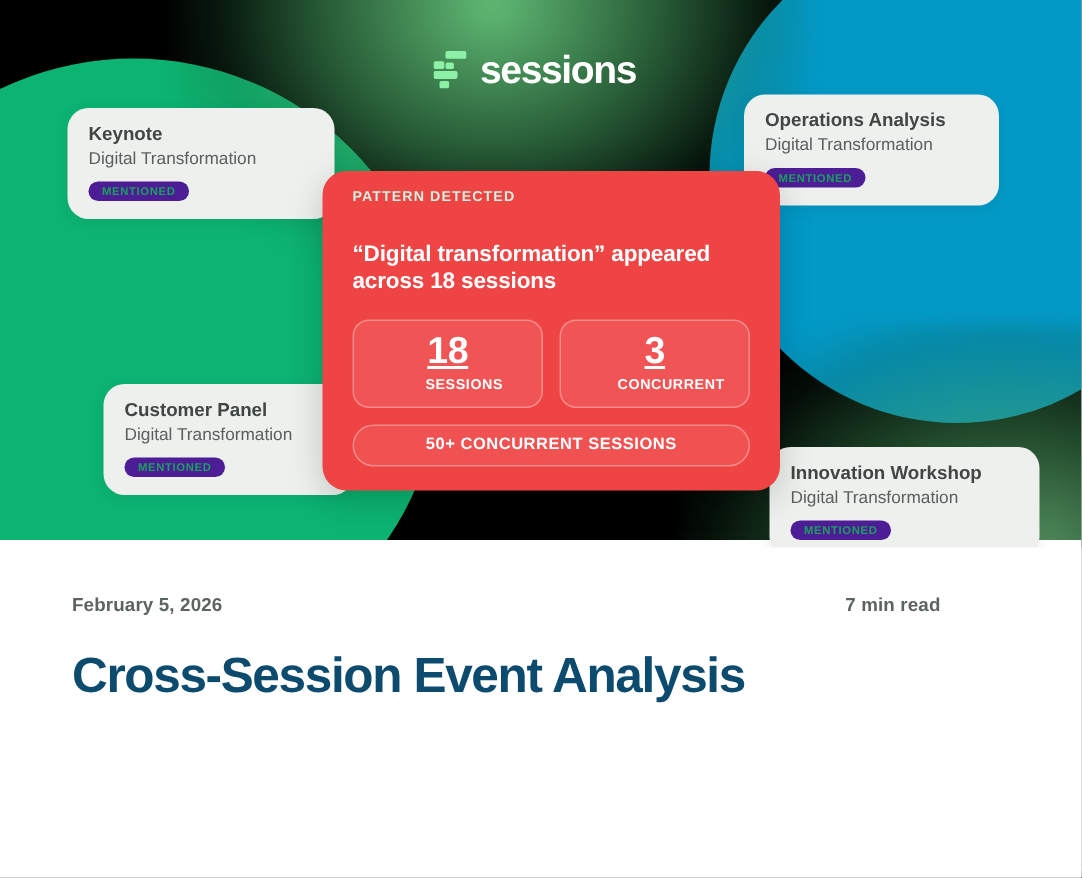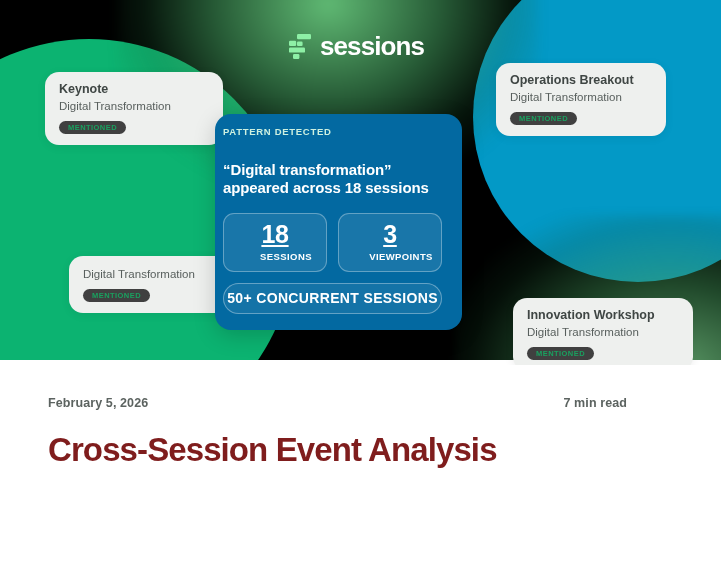--- a/index.html
+++ b/index.html
@@ -101,42 +101,42 @@
     color: #585f5d;
     font-size: 11.5px;
     font-weight: 400;
     line-height: 1.3;
     margin-top: 1px;
     white-space: nowrap;
   }
   .badge {
     display: inline-block;
     margin-top: 7px;
-    background: #404040;
+    background: #4c1d95;
     color: #1aa05f;
     font-size: 7.5px;
     font-weight: 700;
     letter-spacing: 0.45px;
     padding: 3px 9px 3px 9px;
     border-radius: 999px;
     line-height: 1;
   }
   #card-keynote   { left: 45px;  top: 72px;  width: 178px; }
   #card-ops       { left: 496px; top: 63px;  width: 170px; }
   #card-customer  { left: 69px;  top: 256px; width: 167px; }
   #card-innov     { left: 513px; top: 266px; width: 180px; margin-top: 32px; }
 
   
   .pattern-card {
     position: absolute;
     left: 215px; top: 114px;
-    width: 247px;
-    background: #0369a1;
+    width: 305px;
+    background: #ef4444;
     border-radius: 16px;
-    padding: 13px 20px 16px 8px;
+    padding: 13px 20px 16px 20px;
     z-index: 9;
     box-shadow: 0 6px 22px rgba(0,0,0,0.18);
   }
   .pattern-eyebrow {
     color: #cdf0e0;
     font-size: 9.5px;
     font-weight: 600;
     letter-spacing: 0.7px;
     line-height: 1;
   }
@@ -179,21 +179,21 @@
     margin-left: 22px;
   }
   .pill {
     margin-top: 11px;
     border: 1px solid rgba(255,255,255,0.34);
     background: rgba(255,255,255,0.07);
     border-radius: 999px;
     text-align: center;
     padding: 7px 0 8px 0;
     color: #ffffff;
-    font-size: 14px;
+    font-size: 11px;
     font-weight: 700;
     letter-spacing: 0.35px;
     line-height: 1;
   }
 
   
   .article {
     position: absolute;
     left: 0; top: 360px;
     width: 721px; height: 220px;
@@ -208,21 +208,21 @@
     width: 579px;
   }
   .meta-date, .meta-read {
     color: #5c6360;
     font-size: 12.5px;
     font-weight: 700;
     letter-spacing: 0.1px;
   }
   .article-title {
     margin-top: 22px;
-    color: #7f1d1d;
+    color: #0c4a6e;
     font-size: 33px;
     font-weight: 700;
     letter-spacing: -0.9px;
     line-height: 1.08;
   }
   .article-dek {
     margin-top: 13px;
     color: #6a7370;
     font-size: 16.5px;
     font-weight: 700;
@@ -256,26 +256,27 @@
       <span class="logo-word">sessions</span>
     </div>
 
     <div class="scard" id="card-keynote">
       <div class="scard-title">Keynote</div>
       <div class="scard-sub">Digital Transformation</div>
       <div class="badge">MENTIONED</div>
     </div>
 
     <div class="scard" id="card-ops">
-      <div class="scard-title">Operations Breakout</div>
+      <div class="scard-title">Operations Analysis</div>
       <div class="scard-sub">Digital Transformation</div>
       <div class="badge">MENTIONED</div>
     </div>
 
     <div class="scard" id="card-customer">
+      <div class="scard-title">Customer Panel</div>
       <div class="scard-sub">Digital Transformation</div>
       <div class="badge">MENTIONED</div>
     </div>
 
     <div class="scard" id="card-innov">
       <div class="scard-title">Innovation Workshop</div>
       <div class="scard-sub">Digital Transformation</div>
       <div class="badge">MENTIONED</div>
     </div>
 
@@ -283,21 +284,21 @@
       <div class="pattern-eyebrow">PATTERN DETECTED</div>
       <div class="pattern-headline">“Digital transformation” appeared across 18 sessions</div>
 
       <div class="stats-row">
         <div class="stat">
           <div class="stat-value">18</div>
           <div class="stat-label">SESSIONS</div>
         </div>
         <div class="stat">
           <div class="stat-value">3</div>
-          <div class="stat-label">VIEWPOINTS</div>
+          <div class="stat-label">CONCURRENT</div>
         </div>
       </div>
 
       <div class="pill">50+ CONCURRENT SESSIONS</div>
     </div>
 
   </div>
 
   <div class="article">
     <div class="meta-row">

